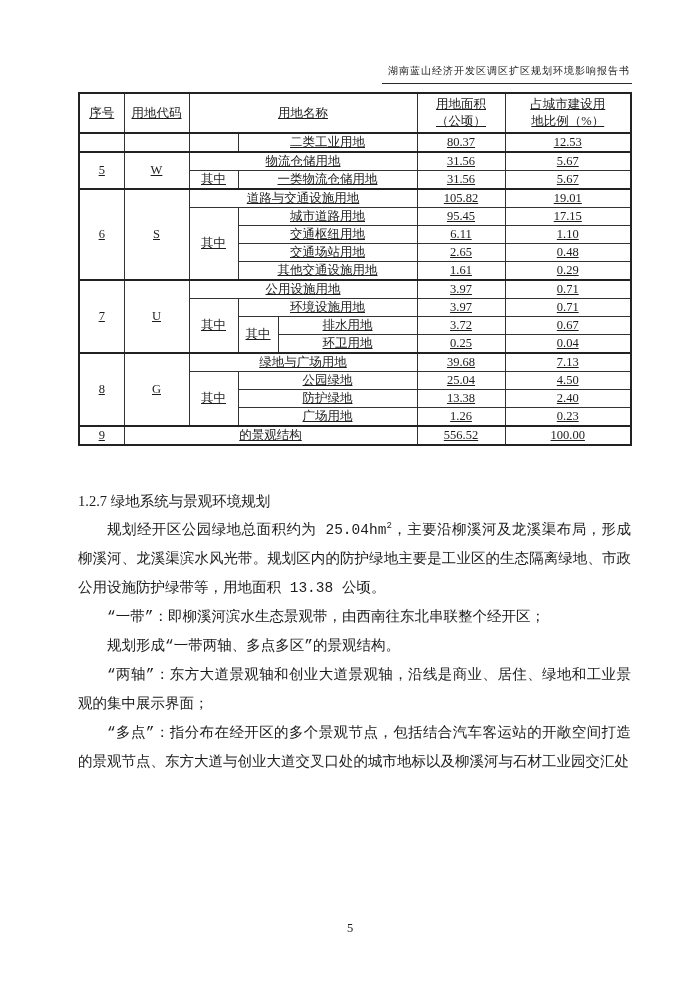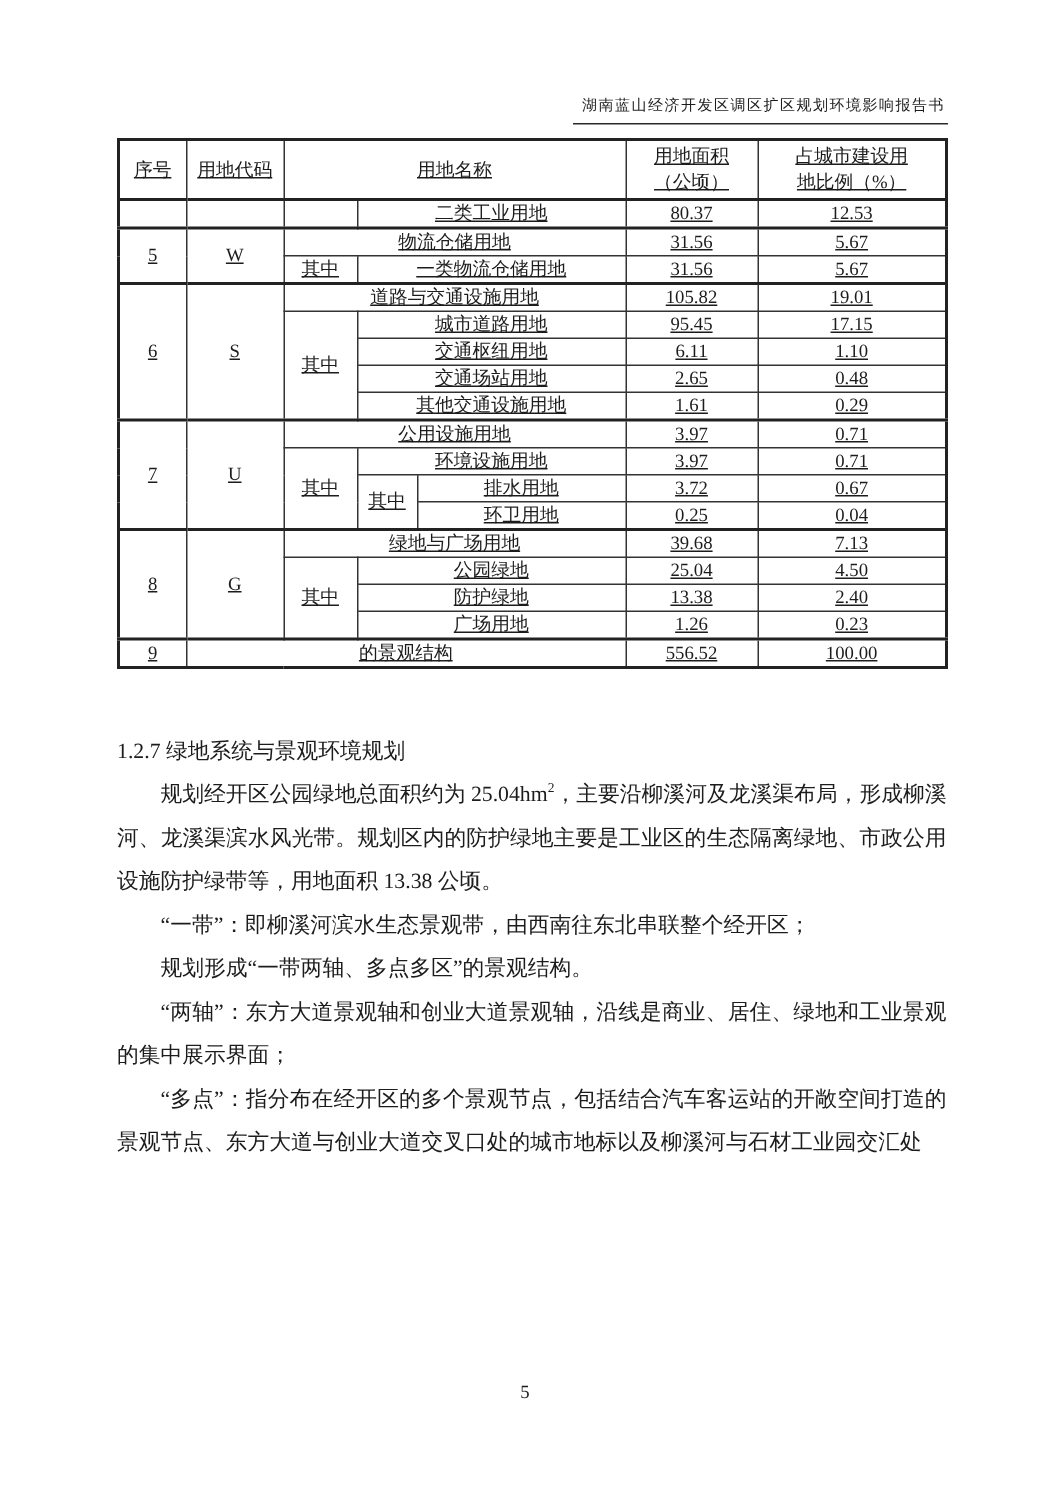--- a/index.html
+++ b/index.html
@@ -41,21 +41,21 @@
   table.landuse tr.grp > td{border-top:2px solid #222;}
   .hdr2{display:block;line-height:1.35;}
   
   .body-text{
     position:absolute;top:447px;left:78px;width:553px;
     font-size:14.5px;line-height:29px;
     text-align:justify;
     margin-top:40px;
   }
   .body-text p{margin:0;padding:0;}
-  .para{text-indent:2em;}
+  .para{text-indent:2em;font-family:Liberation Mono, monospace;}
   sup.sq{font-size:9px;vertical-align:super;line-height:0;}
   
   .page-number{
     position:absolute;top:921px;left:0;width:100%;
     text-align:center;font-size:12.5px;
   }
 </style>
 </head>
 <body>
 

